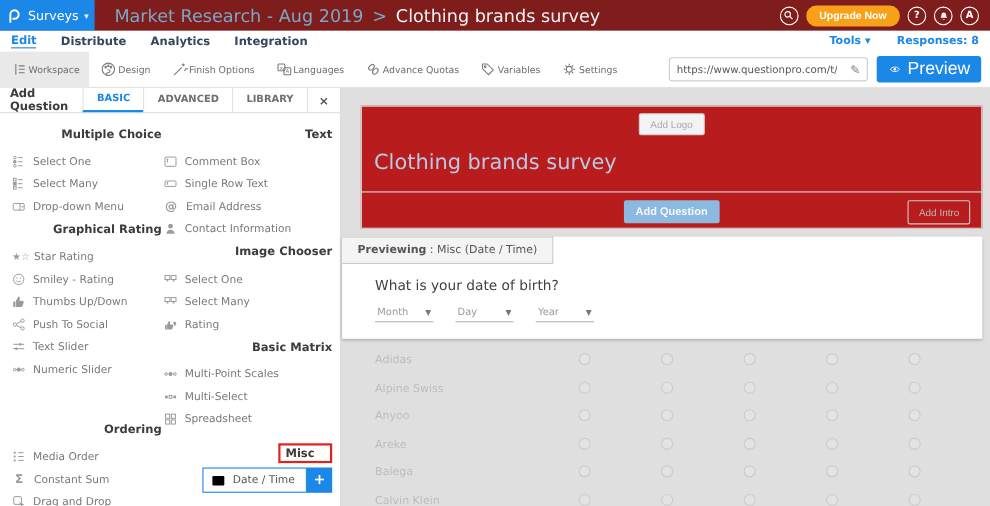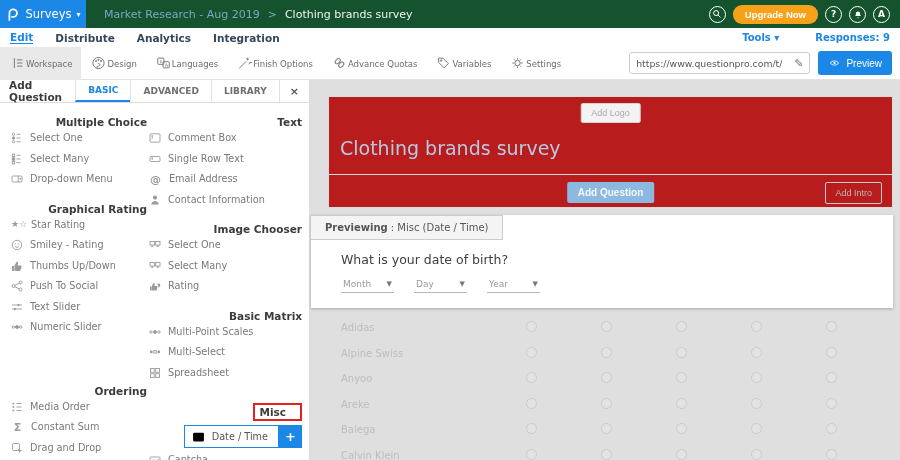--- a/index.html
+++ b/index.html
@@ -1,79 +1,79 @@
 <!DOCTYPE html>
 <html><head>
 <meta charset="utf-8">
 <style>
   * { margin:0; padding:0; box-sizing:border-box; }
   html,body { width:900px; height:460px; overflow:hidden; background:#fff;
     font-family:"DejaVu Sans","Liberation Sans",sans-serif; font-size:10px; color:#555; }
   .page { position:relative; width:900px; height:460px; }
 
   
-  .topbar { position:absolute; top:0; left:0; width:900px; height:28px; background:#14532d;
+  .topbar { position:absolute; top:0; left:0; width:900px; height:28px; background:#7f1d1d;
     display:flex; align-items:center; }
   .logo-block { width:86px; height:28px; background:#1b87e6; color:#fff; display:flex;
     align-items:center; justify-content:center; gap:5px; cursor:pointer; }
   .logo-block .caret { font-size:8px; }
   .logo-block .prod { font-size:11.5px; }
-  .crumb { margin-left:18px; font-size:11px; display:flex; gap:8px; align-items:center; }
+  .crumb { margin-left:18px; font-size:16px; display:flex; gap:8px; align-items:center; }
   .crumb .folder { color:#7ba7c4; cursor:pointer; }
   .crumb .sep { color:#7ba7c4; }
   .crumb .survey { color:#f2f2f2; }
   .top-right { margin-left:auto; display:flex; align-items:center; gap:7px; padding-right:10px; }
   .circle-btn { width:17px; height:17px; border:1.3px solid #fff; border-radius:50%; color:#fff;
     display:flex; align-items:center; justify-content:center; font-size:9px; font-weight:bold; cursor:pointer; }
   .upgrade { background:#f7a11a; color:#fff; font-size:9.5px; font-weight:bold; border:none;
     border-radius:9px; padding:4px 12px; cursor:pointer; }
 
   
   .navbar { position:absolute; top:28px; left:0; width:900px; height:19px; background:#fff;
     display:flex; align-items:center; padding:0 10px; }
   .nav-link { font-size:10.5px; font-weight:bold; color:#33475f; margin-right:22px; cursor:pointer; }
   .nav-link.active { color:#1b87e6; border-bottom:1px solid #1b87e6; }
-  .nav-right { margin-left:auto; display:flex; gap:36px; align-items:center; }
+  .nav-right { margin-left:auto; display:flex; gap:24px; align-items:center; }
   .nav-right .tools, .nav-right .responses { color:#1b87e6; font-size:10px; font-weight:bold; cursor:pointer; }
 
   
   .toolbar { position:absolute; top:47px; left:0; width:900px; height:33px; background:#fff;
     border-bottom:1px solid #e3e3e3; display:flex; align-items:center; }
   .tool-item { display:flex; flex-direction:row; align-items:center; justify-content:center;
     height:33px; padding:2px 9px; cursor:pointer; color:#6d6d6d; }
   .tool-item.active { background:#e9e9e9; }
   .tool-item .tl { font-size:8.5px; margin-top:1px; white-space:nowrap; }
   .tool-item svg { stroke:#7a7a7a; fill:none; stroke-width:1.1; }
   .toolbar-right { margin-left:auto; display:flex; align-items:center; gap:8px; padding-right:8px; }
   .url-box { display:flex; align-items:center; border:1px solid #ccc; border-radius:3px;
     background:#fff; height:22px; }
   .url-box input { border:none; outline:none; font-size:9.3px; color:#555; width:158px; padding:0 6px;
     font-family:"DejaVu Sans",sans-serif; background:transparent; }
   .url-box .pencil { font-size:11px; color:#777; padding:0 6px; cursor:pointer; }
   .preview-btn { background:#1b87e6; color:#fff; border:none; border-radius:3px; height:23px;
-    padding:12px 10px; font-size:10px; display:flex; align-items:center; gap:5px; cursor:pointer; }
+    padding:12px 10px; font-size:16px; display:flex; align-items:center; gap:5px; cursor:pointer; }
 
   
   .panel { position:absolute; top:80px; left:0; width:310px; height:380px; background:#fff;
     border-right:1px solid #ddd; overflow:hidden; }
   .panel-head { height:23px; border-bottom:1px solid #ddd; display:flex; align-items:stretch; }
   .panel-title { font-size:10.5px; font-weight:bold; color:#3c3c3c; flex:1; display:flex;
     align-items:center; padding-left:9px; }
   .panel-tab { font-size:9px; font-weight:bold; color:#6f6f6f; display:flex; align-items:center;
     padding:0 12px; border-left:1px solid #e2e2e2; cursor:pointer; }
   .panel-tab.active { color:#1b87e6; border-bottom:2px solid #1b87e6; }
   .panel-close { display:flex; align-items:center; padding:0 10px; border-left:1px solid #e2e2e2;
     color:#555; font-size:11px; font-weight:bold; cursor:pointer; }
   .panel-cols { display:flex; padding:4px 0 0 9px; }
   .pcol1 { width:138px; }
   .pcol2 { width:155px; }
   .sec-title { font-size:10.5px; font-weight:bold; color:#3c3c3c; margin:9px 0 4px 0;text-align:right; }
   .sec-title.ordering-gap { margin-top:43px; }
   .sec-title.misc-gap { margin-top:16px; }
-  .q-item { display:flex; align-items:flex-start; gap:7px; height:20.5px; color:#77797c;
+  .q-item { display:flex; align-items:flex-end; gap:7px; height:20.5px; color:#77797c;
     font-size:9.7px; cursor:pointer; padding-left:2px; white-space:nowrap; }
   .q-item svg { stroke:#9b9b9b; fill:none; stroke-width:.9; flex:0 0 auto; }
   .q-item .tglyph { color:#9b9b9b; font-size:9px; width:13px; text-align:center; }
   .red-box { display:inline-block; border:2px solid #e3211d; padding:1px 14px 1px 4px; }
   .dt-row { display:flex; align-items:center; margin-top:3px;justify-content:flex-end; }
   .dt-btn { display:flex; align-items:center; gap:7px; border:1px solid #1b87e6; background:#fff;
     height:23px; padding:0 10px 0 7px; color:#555; font-size:9.7px; cursor:pointer; }
   .dt-plus { width:23px; height:23px; background:#1b87e6; color:#fff; font-size:13px; font-weight:bold;
     display:flex; align-items:center; justify-content:center; cursor:pointer; }
 
@@ -145,21 +145,21 @@
     </div>
   </div>
 
   <div class="navbar">
     <span class="nav-link active">Edit</span>
     <span class="nav-link">Distribute</span>
     <span class="nav-link">Analytics</span>
     <span class="nav-link">Integration</span>
     <span class="nav-right">
       <span class="tools">Tools ▾</span>
-      <span class="responses">Responses: 9</span>
+      <span class="responses">Responses: 8</span>
     </span>
   </div>
 
   <div class="toolbar">
     <div class="tool-item active">
       <svg width="17" height="16" viewBox="0 0 18 18">
           <path d="M5.5 3.5v11M8.5 5.5h6M8.5 9h6M8.5 12.5h6"></path>
         </svg>
       <span class="tl">Workspace</span>
     </div>
@@ -168,33 +168,33 @@
           <circle cx="9" cy="9" r="6.3"></circle>
           <circle cx="6.3" cy="6.8" r=".8"></circle>
           <circle cx="9" cy="5.4" r=".8"></circle>
           <circle cx="11.7" cy="6.8" r=".8"></circle>
           <path d="M9 15.3c-2.6 0-2.4-2.8-.3-2.8 2.8 0 2.6-3.4-.5-3"></path>
         </svg>
       <span class="tl">Design</span>
     </div>
     <div class="tool-item">
       <svg width="17" height="16" viewBox="0 0 18 18">
+          <path d="M3 15l8-8"></path>
+          <path d="M12.5 3v3M11 4.5h3M14.5 8.5h3M13.5 10.5l2-2"></path>
+        </svg>
+      <span class="tl">Finish Options</span>
+    </div>
+    <div class="tool-item">
+      <svg width="17" height="16" viewBox="0 0 18 18">
           <rect x="2.5" y="3.5" width="7" height="7" rx="1"></rect>
           <rect x="8.5" y="7.5" width="7" height="7" rx="1"></rect>
           <text x="4.4" y="9.3" font-size="5.5" fill="#7a7a7a" stroke="none">x</text>
           <text x="10.3" y="13.3" font-size="5.5" fill="#7a7a7a" stroke="none">A</text>
         </svg>
       <span class="tl">Languages</span>
-    </div>
-    <div class="tool-item">
-      <svg width="17" height="16" viewBox="0 0 18 18">
-          <path d="M3 15l8-8"></path>
-          <path d="M12.5 3v3M11 4.5h3M14.5 8.5h3M13.5 10.5l2-2"></path>
-        </svg>
-      <span class="tl">Finish Options</span>
     </div>
     <div class="tool-item">
       <svg width="17" height="16" viewBox="0 0 18 18">
           <ellipse cx="7" cy="7" rx="3.4" ry="2.2" transform="rotate(-45 7 7)"></ellipse>
           <ellipse cx="11" cy="11" rx="3.4" ry="2.2" transform="rotate(-45 11 11)"></ellipse>
         </svg>
       <span class="tl">Advance Quotas</span>
     </div>
     <div class="tool-item">
       <svg width="17" height="16" viewBox="0 0 18 18">

